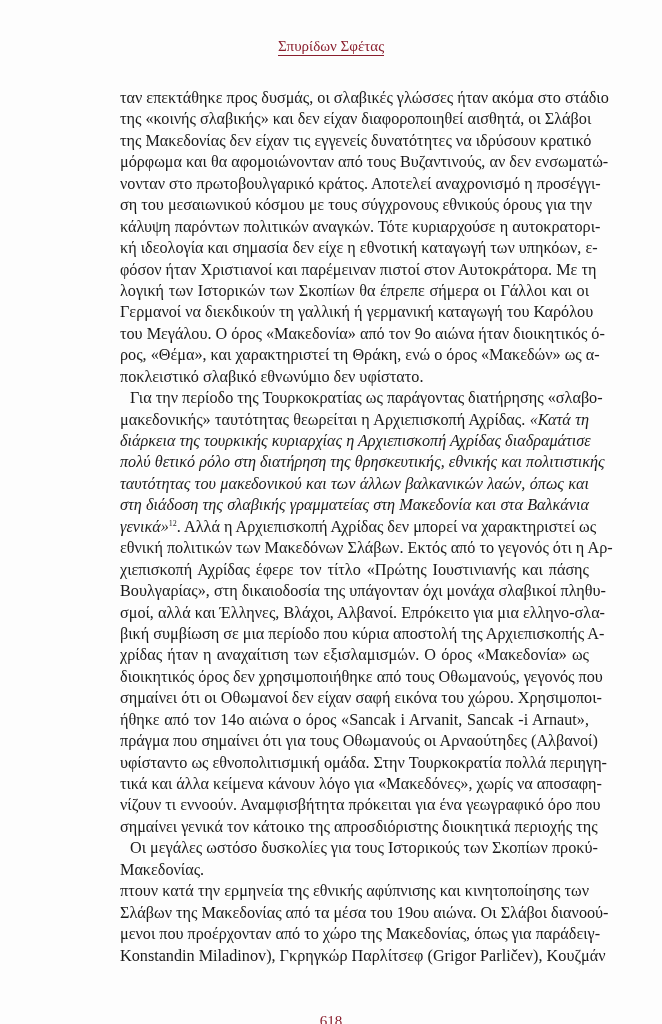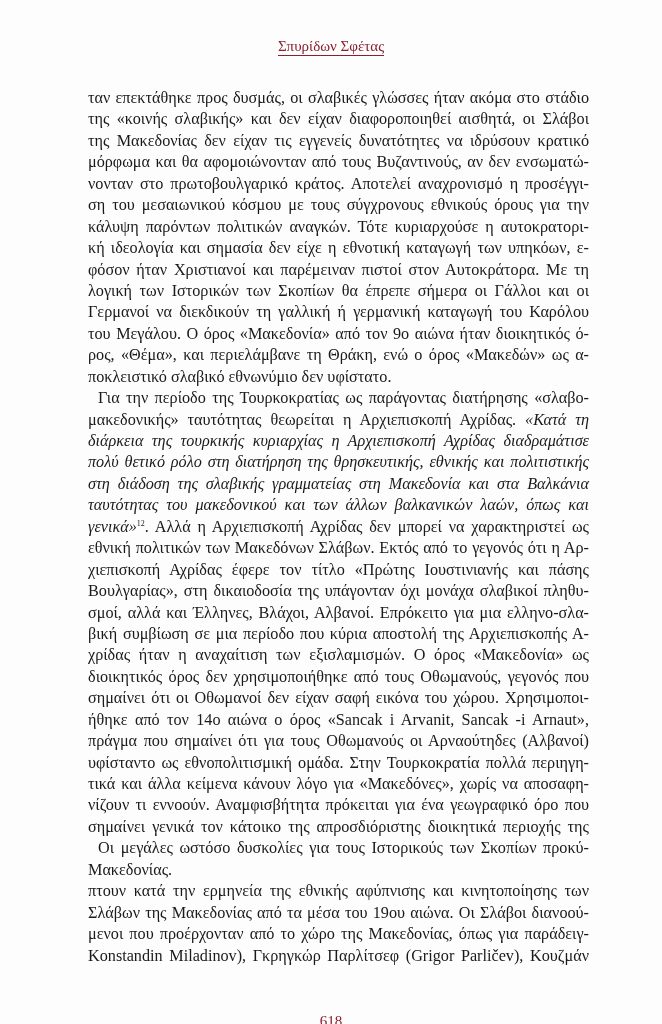--- a/index.html
+++ b/index.html
@@ -11,21 +11,21 @@
   .running-head {
     position: absolute; top: 38px; left: 0; width: 662px; text-align: center;
     font-family: "Liberation Serif", serif; font-size: 15px; color: #8a1f2e;
   }
   .running-head span { border-bottom: 1px solid #8a1f2e; padding-bottom: 1px; }
   .body-text {
     position: absolute; top: 88px; left: 88px; width: 501px;
     font-family: "Liberation Serif", serif; font-size: 16.2px; line-height: 21.45px;
     color: #1a1a1a; text-align: justify;
   }
-  .line { display: block; text-align: justify; text-align-last: justify; white-space: nowrap; height: 21.45px; }
+  .line { display: block; text-align: justify; text-align-last: justify; white-space: nowrap; height: 21.45px; margin-left: 32px; }
   .line.last { text-align-last: left; }
   .line.indent { padding-left: 10px; }
   .it { font-style: italic; }
   sup { font-size: 8px; vertical-align: 6px; line-height: 0; }
   .folio {
     position: absolute; top: 1013px; left: 0; width: 662px; text-align: center;
     font-family: "Liberation Serif", serif; font-size: 15px; color: #8a1f2e;
   }
 </style>
 </head>
@@ -40,28 +40,28 @@
     <span class="line">της Μακεδονίας δεν είχαν τις εγγενείς δυνατότητες να ιδρύσουν κρατικό</span>
     <span class="line">μόρφωμα και θα αφομοιώνονταν από τους Βυζαντινούς, αν δεν ενσωματώ-</span>
     <span class="line">νονταν στο πρωτοβουλγαρικό κράτος. Αποτελεί αναχρονισμό η προσέγγι-</span>
     <span class="line">ση του μεσαιωνικού κόσμου με τους σύγχρονους εθνικούς όρους για την</span>
     <span class="line">κάλυψη παρόντων πολιτικών αναγκών. Τότε κυριαρχούσε η αυτοκρατορι-</span>
     <span class="line">κή ιδεολογία και σημασία δεν είχε η εθνοτική καταγωγή των υπηκόων, ε-</span>
     <span class="line">φόσον ήταν Χριστιανοί και παρέμειναν πιστοί στον Αυτοκράτορα. Με τη</span>
     <span class="line">λογική των Ιστορικών των Σκοπίων θα έπρεπε σήμερα οι Γάλλοι και οι</span>
     <span class="line">Γερμανοί να διεκδικούν τη γαλλική ή γερμανική καταγωγή του Καρόλου</span>
     <span class="line">του Μεγάλου. Ο όρος «Μακεδονία» από τον 9ο αιώνα ήταν διοικητικός ό-</span>
-    <span class="line">ρος, «Θέμα», και περιελάμβανε τη Θράκη, ενώ ο όρος «Μακεδών» ως α-</span>
+    <span class="line">ρος, «Θέμα», και χαρακτηριστεί τη Θράκη, ενώ ο όρος «Μακεδών» ως α-</span>
     <span class="line last">ποκλειστικό σλαβικό εθνωνύμιο δεν υφίστατο.</span>
     <span class="line indent">Για την περίοδο της Τουρκοκρατίας ως παράγοντας διατήρησης «σλαβο-</span>
     <span class="line"><span>μακεδονικής» ταυτότητας θεωρείται η Αρχιεπισκοπή Αχρίδας. </span><span class="it">«Κατά τη</span></span>
     <span class="line it">διάρκεια της τουρκικής κυριαρχίας η Αρχιεπισκοπή Αχρίδας διαδραμάτισε</span>
     <span class="line it">πολύ θετικό ρόλο στη διατήρηση της θρησκευτικής, εθνικής και πολιτιστικής</span>
+    <span class="line it">ταυτότητας του μακεδονικού και των άλλων βαλκανικών λαών, όπως και</span>
     <span class="line it">στη διάδοση της σλαβικής γραμματείας στη Μακεδονία και στα Βαλκάνια</span>
-    <span class="line it">ταυτότητας του μακεδονικού και των άλλων βαλκανικών λαών, όπως και</span>
     <span class="line"><span class="it">γενικά»</span><sup>12</sup><span>. Αλλά η Αρχιεπισκοπή Αχρίδας δεν μπορεί να χαρακτηριστεί ως</span></span>
     <span class="line">εθνική πολιτικών των Μακεδόνων Σλάβων. Εκτός από το γεγονός ότι η Αρ-</span>
     <span class="line">χιεπισκοπή Αχρίδας έφερε τον τίτλο «Πρώτης Ιουστινιανής και πάσης</span>
     <span class="line">Βουλγαρίας», στη δικαιοδοσία της υπάγονταν όχι μονάχα σλαβικοί πληθυ-</span>
     <span class="line">σμοί, αλλά και Έλληνες, Βλάχοι, Αλβανοί. Επρόκειτο για μια ελληνο-σλα-</span>
     <span class="line">βική συμβίωση σε μια περίοδο που κύρια αποστολή της Αρχιεπισκοπής Α-</span>
     <span class="line">χρίδας ήταν η αναχαίτιση των εξισλαμισμών. Ο όρος «Μακεδονία» ως</span>
     <span class="line">διοικητικός όρος δεν χρησιμοποιήθηκε από τους Οθωμανούς, γεγονός που</span>
     <span class="line">σημαίνει ότι οι Οθωμανοί δεν είχαν σαφή εικόνα του χώρου. Χρησιμοποι-</span>
     <span class="line">ήθηκε από τον 14ο αιώνα ο όρος «Sancak i Arvanit, Sancak -i Arnaut»,</span>

